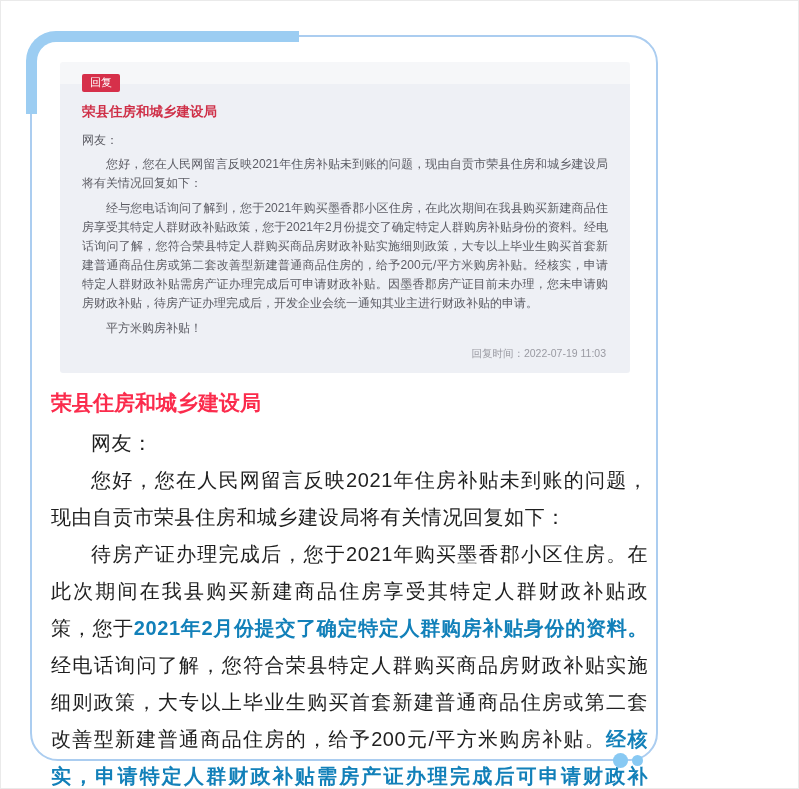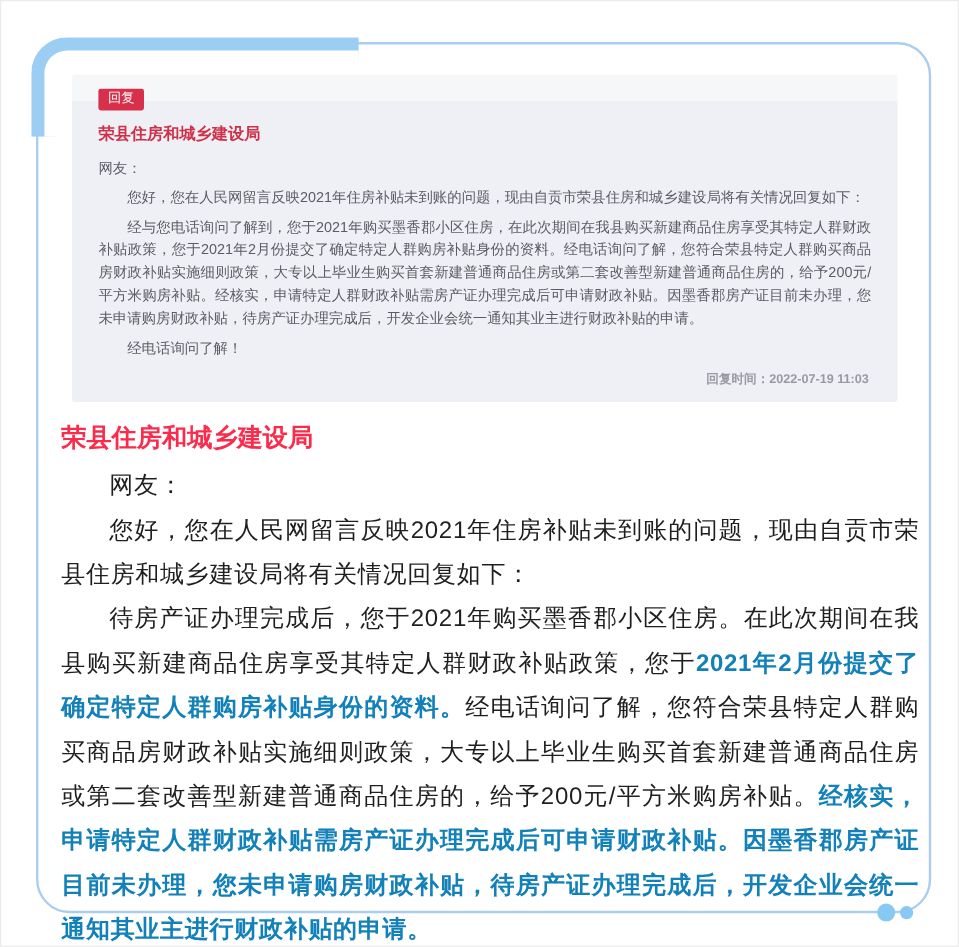--- a/index.html
+++ b/index.html
@@ -9,21 +9,21 @@
     border: 1px solid #eaeaea;
     box-sizing: border-box;
     overflow: hidden;
     font-family: "Liberation Sans", sans-serif;
   }
 
   
   .card {
     position: relative;
     margin: 34px 0 0 29px;
-    width: 746px;
+    width: 628px;
     height: 726px;
     border: 2px solid #abcdf0;
     border-radius: 28px;
     box-sizing: border-box;
     background: #ffffff;
   }
   .corner-accent {
     position: absolute;
     top: -6px; left: -6px;
     width: 262px; height: 72px;
@@ -70,21 +70,20 @@
     margin: 6px 0 0;
     line-height: 19px;
     text-indent: 2em;
     text-align: justify;
   }
   .q-time {
     margin: 9px 2px 0 0;
     text-align: right;
     color: #9a9aa2;
     font-size: 10.5px;
-    font-weight: bold;
   }
 
   
   .m-agency {
     margin: 16px 0 0 19px;
     color: #fb2b4c;
     font-size: 21px;
     font-weight: bold;
   }
   .m-body {
@@ -104,21 +103,21 @@
 
 <div class="card">
   <div class="corner-accent"></div>
 
   <div class="quoted">
     <span class="badge">回复</span>
     <div class="q-agency">荣县住房和城乡建设局</div>
     <div class="q-salut">网友：</div>
     <p class="q-p">您好，您在人民网留言反映2021年住房补贴未到账的问题，现由自贡市荣县住房和城乡建设局将有关情况回复如下：</p>
     <p class="q-p">经与您电话询问了解到，您于2021年购买墨香郡小区住房，在此次期间在我县购买新建商品住房享受其特定人群财政补贴政策，您于2021年2月份提交了确定特定人群购房补贴身份的资料。经电话询问了解，您符合荣县特定人群购买商品房财政补贴实施细则政策，大专以上毕业生购买首套新建普通商品住房或第二套改善型新建普通商品住房的，给予200元/平方米购房补贴。经核实，申请特定人群财政补贴需房产证办理完成后可申请财政补贴。因墨香郡房产证目前未办理，您未申请购房财政补贴，待房产证办理完成后，开发企业会统一通知其业主进行财政补贴的申请。</p>
-    <p class="q-p">经电话询问了解！</p>
+    <p class="q-p">平方米购房补贴！</p>
     <div class="q-time"><span>回复时间：</span><span>2022-07-19 11:03</span></div>
   </div>
 
   <h2 class="m-agency">荣县住房和城乡建设局</h2>
   <div class="m-body">
     <p class="m-p m-salut">网友：</p>
     <p class="m-p">您好，您在人民网留言反映2021年住房补贴未到账的问题，现由自贡市荣县住房和城乡建设局将有关情况回复如下：</p>
     <p class="m-p"><span>待房产证办理完成后，您于2021年购买墨香郡小区住房。在此次期间在我县购买新建商品住房享受其特定人群财政补贴政策，您于</span><span class="hl">2021年2月份提交了确定特定人群购房补贴身份的资料。</span><span>经电话询问了解，您符合荣县特定人群购买商品房财政补贴实施细则政策，大专以上毕业生购买首套新建普通商品住房或第二套改善型新建普通商品住房的，给予200元/平方米购房补贴。</span><span class="hl">经核实，申请特定人群财政补贴需房产证办理完成后可申请财政补贴。因墨香郡房产证目前未办理，您未申请购房财政补贴，待房产证办理完成后，开发企业会统一通知其业主进行财政补贴的申请。</span></p>
 
   </div>

